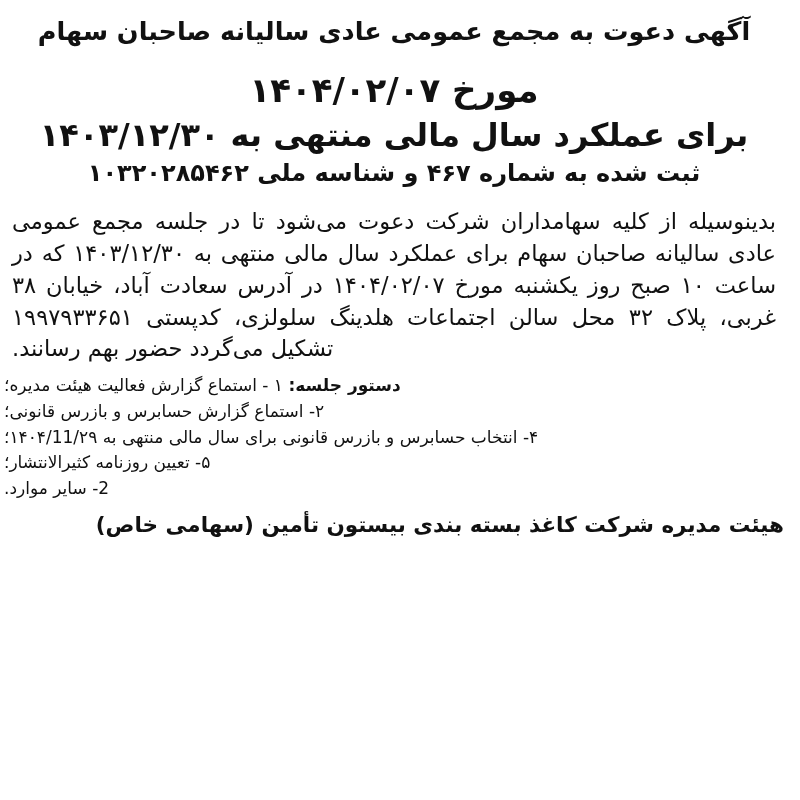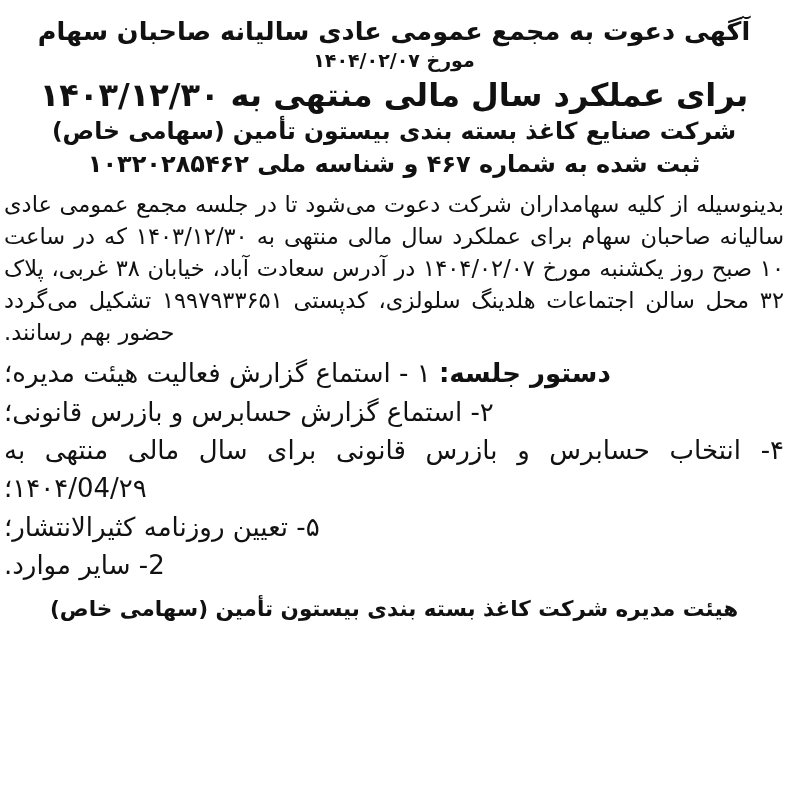--- a/index.html
+++ b/index.html
@@ -29,84 +29,82 @@
     font-weight: bold;
     line-height: 1.34;
     font-size: 25px;
     letter-spacing: -0.2px;
   }
   .headline .line {
     display: block;
     white-space: nowrap;
   }
   .headline .l1 { font-size: 25.5px; }
-  .headline .l2 { font-size: 19px; }
+  .headline .l2 { font-size: 34px; margin-top: 20px; }
   .headline .l3 { font-size: 32px; }
   .headline .l4 { font-size: 23.5px; }
   .headline .l5 { font-size: 24px; }
 
   .body-text {
     margin-top: 9px;
     font-size: 22.5px;
     line-height: 1.42;
     text-align: justify;
     text-align-last: left;
     font-weight: 500;
   }
   .body-text p {
-    margin: 0;
+    margin: 8px;
   }
   .agenda-title {
     font-weight: bold;
   }
   .agenda {
-    margin-top: 6px;
-    font-size: 26px;
+    font-size: 17px;
     line-height: 1.45;
   }
   .agenda .item {
     display: block;
     text-align: justify;
     text-align-last: left;
     margin-bottom: 1px;
   }
   .agenda .item.first {
     text-align: left;
   }
   .agenda .item.short {
     text-align: right;
   }
   .footer {
     margin-top: 8px;
     font-size: 21.5px;
     font-weight: bold;
-    text-align: center;
+    text-align: right;
     line-height: 1.35;
   }
 </style>
 </head>
 <body>
 
 <div class="page">
 
   <div class="headline">
     <span class="line l1">آگهی دعوت به مجمع عمومی عادی سالیانه صاحبان سهام</span>
     <span class="line l2">مورخ ۱۴۰۴/۰۲/۰۷</span>
     <span class="line l3">برای عملکرد سال مالی منتهی به ۱۴۰۳/۱۲/۳۰</span>
-    <span class="line l4">شرکت صنایع کاغذ بسته بندی بیستون تأمین (سهامی خاص)</span>
     <span class="line l5">ثبت شده به شماره ۴۶۷ و شناسه ملی ۱۰۳۲۰۲۸۵۴۶۲</span>
   </div>
 
   <div class="body-text">
     <p>بدینوسیله از کلیه سهامداران شرکت دعوت می‌شود تا در جلسه مجمع عمومی عادی سالیانه صاحبان سهام برای عملکرد سال مالی منتهی به ۱۴۰۳/۱۲/۳۰ که در ساعت ۱۰ صبح روز یکشنبه مورخ ۱۴۰۴/۰۲/۰۷ در آدرس سعادت آباد، خیابان ۳۸ غربی، پلاک ۳۲ محل سالن اجتماعات هلدینگ سلولزی، کدپستی ۱۹۹۷۹۳۳۶۵۱ تشکیل می‌گردد حضور بهم رسانند.</p>
   </div>
 
   <div class="agenda">
     <span class="item first"><span class="agenda-title">دستور جلسه:</span> <span>۱ - استماع گزارش فعالیت هیئت مدیره؛</span></span>
     <span class="item short">۲- استماع گزارش حسابرس و بازرس قانونی؛</span>
-    <span class="item">۴- انتخاب حسابرس و بازرس قانونی برای سال مالی منتهی به ۱۴۰۴/04/۲۹؛</span>
+    <span class="item">۴- انتخاب حسابرس و بازرس قانونی برای سال مالی منتهی به ۱۴۰۴/11/۲۹؛</span>
     <span class="item short">۵- تعیین روزنامه کثیرالانتشار؛</span>
     <span class="item short">2- سایر موارد.</span>
   </div>
 
   <div class="footer">هیئت مدیره شرکت کاغذ بسته بندی بیستون تأمین (سهامی خاص)</div>
 
 </div>
 
 </body></html>

